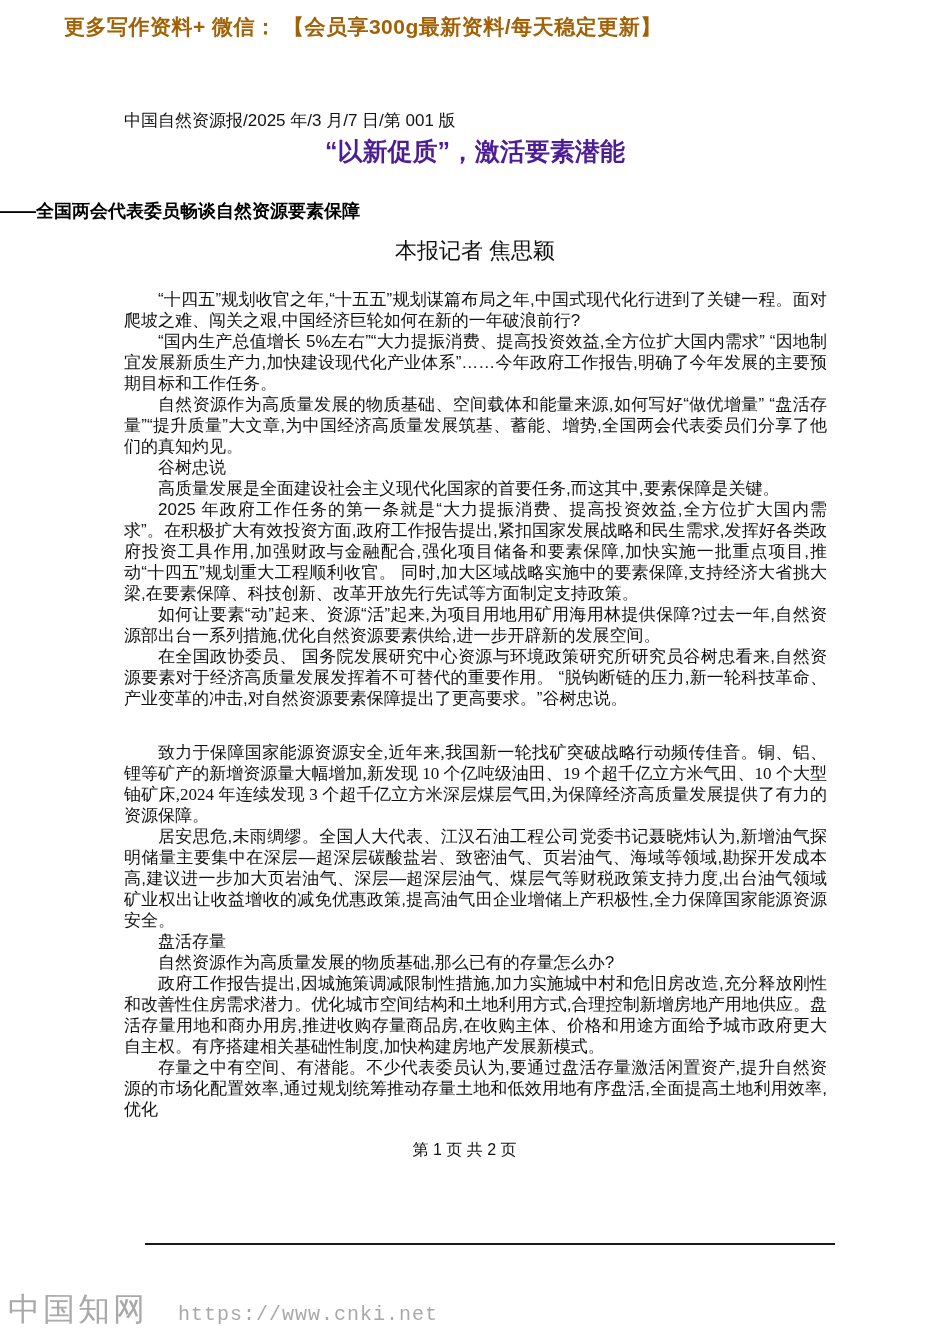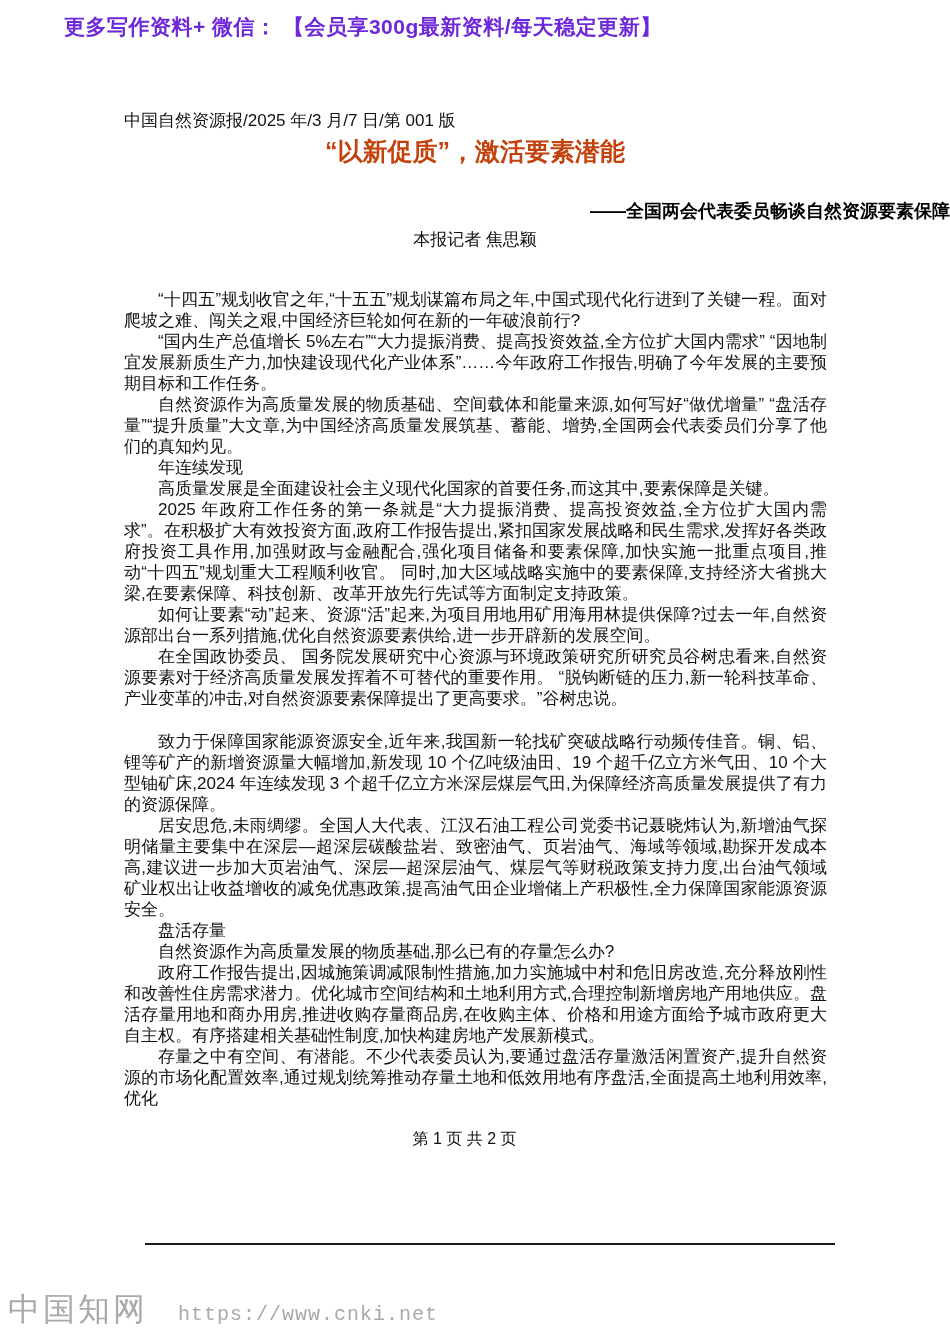--- a/index.html
+++ b/index.html
@@ -34,58 +34,59 @@
   }
   .title {
     position: absolute;
     left: 0;
     top: 135px;
     width: 100%;
     margin: 0;
     text-align: center;
     font-size: 25px;
     font-weight: bold;
-    color: #c2410c;
+    color: #4c1d95;
   }
   .subtitle {
     position: absolute;
     left: 0;
     top: 199px;
     width: 100%;
     margin: 0;
-    text-align: right;
+    text-align: left;
     font-size: 18px;
     font-weight: bold;
     color: #000000;
   }
   .byline {
     position: absolute;
     left: 0;
-    top: 228px;
+    top: 236px;
     width: 100%;
     text-align: center;
-    font-size: 17px;
+    font-size: 22px;
     color: #111111;
   }
   .article-body {
     position: absolute;
     left: 124px;
     top: 289px;
     width: 703px;
     font-size: 17px;
     line-height: 21px;
     text-align: justify;
     color: #111111;
   }
   .article-body p.para {
     margin: 0;
     text-indent: 2em;
   }
   .article-body p.para.gap {
-    margin-top: 22px;
+    margin-top: 33px;
+    font-family: Liberation Serif, serif;
   }
   .page-indicator {
     margin-top: 19px;
     text-align: center;
     padding-right: 22px;
     font-size: 16px;
     text-indent: 0;
   }
   .divider {
     position: absolute;
@@ -110,36 +111,36 @@
   .wm-url {
     font-family: "Liberation Mono", monospace;
     font-size: 20px;
     margin-left: 30px;
     letter-spacing: 1px;
   }
 </style>
 </head>
 <body>
 
-<div class="promo" style="color: #6d28d9;">更多写作资料+ 微信： 【会员享300g最新资料/每天稳定更新】</div>
+<div class="promo" style="color: #a16207;">更多写作资料+ 微信： 【会员享300g最新资料/每天稳定更新】</div>
 
 <div class="source-line">中国自然资源报/2025 年/3 月/7 日/第 001 版</div>
 
 <h1 class="title">“以新促质”，激活要素潜能</h1>
 
 <h2 class="subtitle">——全国两会代表委员畅谈自然资源要素保障</h2>
 
 <div class="byline">本报记者 焦思颖</div>
 
 <div class="article-body" id="article-body">
 
   <p class="para">“十四五”规划收官之年,“十五五”规划谋篇布局之年,中国式现代化行进到了关键一程。面对爬坡之难、闯关之艰,中国经济巨轮如何在新的一年破浪前行?</p>
     <p class="para">“国内生产总值增长 5%左右”“大力提振消费、提高投资效益,全方位扩大国内需求” “因地制宜发展新质生产力,加快建设现代化产业体系”……今年政府工作报告,明确了今年发展的主要预期目标和工作任务。</p>
     <p class="para">自然资源作为高质量发展的物质基础、空间载体和能量来源,如何写好“做优增量” “盘活存量”“提升质量”大文章,为中国经济高质量发展筑基、蓄能、增势,全国两会代表委员们分享了他们的真知灼见。</p>
-    <p class="para">年连续发现</p>
+    <p class="para">谷树忠说</p>
     <p class="para">高质量发展是全面建设社会主义现代化国家的首要任务,而这其中,要素保障是关键。</p>
     <p class="para">2025 年政府工作任务的第一条就是“大力提振消费、提高投资效益,全方位扩大国内需求”。在积极扩大有效投资方面,政府工作报告提出,紧扣国家发展战略和民生需求,发挥好各类政府投资工具作用,加强财政与金融配合,强化项目储备和要素保障,加快实施一批重点项目,推动“十四五”规划重大工程顺利收官。 同时,加大区域战略实施中的要素保障,支持经济大省挑大梁,在要素保障、科技创新、改革开放先行先试等方面制定支持政策。</p>
     <p class="para">如何让要素“动”起来、资源“活”起来,为项目用地用矿用海用林提供保障?过去一年,自然资源部出台一系列措施,优化自然资源要素供给,进一步开辟新的发展空间。</p>
     <p class="para">在全国政协委员、 国务院发展研究中心资源与环境政策研究所研究员谷树忠看来,自然资源要素对于经济高质量发展发挥着不可替代的重要作用。 “脱钩断链的压力,新一轮科技革命、产业变革的冲击,对自然资源要素保障提出了更高要求。”谷树忠说。</p>
     <p class="para gap">致力于保障国家能源资源安全,近年来,我国新一轮找矿突破战略行动频传佳音。铜、铝、锂等矿产的新增资源量大幅增加,新发现 10 个亿吨级油田、19 个超千亿立方米气田、10 个大型铀矿床,2024 年连续发现 3 个超千亿立方米深层煤层气田,为保障经济高质量发展提供了有力的资源保障。</p>
     <p class="para">居安思危,未雨绸缪。全国人大代表、江汉石油工程公司党委书记聂晓炜认为,新增油气探明储量主要集中在深层—超深层碳酸盐岩、致密油气、页岩油气、海域等领域,勘探开发成本高,建议进一步加大页岩油气、深层—超深层油气、煤层气等财税政策支持力度,出台油气领域矿业权出让收益增收的减免优惠政策,提高油气田企业增储上产积极性,全力保障国家能源资源安全。</p>
     <p class="para">盘活存量</p>
     <p class="para">自然资源作为高质量发展的物质基础,那么已有的存量怎么办?</p>
     <p class="para">政府工作报告提出,因城施策调减限制性措施,加力实施城中村和危旧房改造,充分释放刚性和改善性住房需求潜力。优化城市空间结构和土地利用方式,合理控制新增房地产用地供应。盘活存量用地和商办用房,推进收购存量商品房,在收购主体、价格和用途方面给予城市政府更大自主权。有序搭建相关基础性制度,加快构建房地产发展新模式。</p>
     <p class="para">存量之中有空间、有潜能。不少代表委员认为,要通过盘活存量激活闲置资产,提升自然资源的市场化配置效率,通过规划统筹推动存量土地和低效用地有序盘活,全面提高土地利用效率,优化</p>

